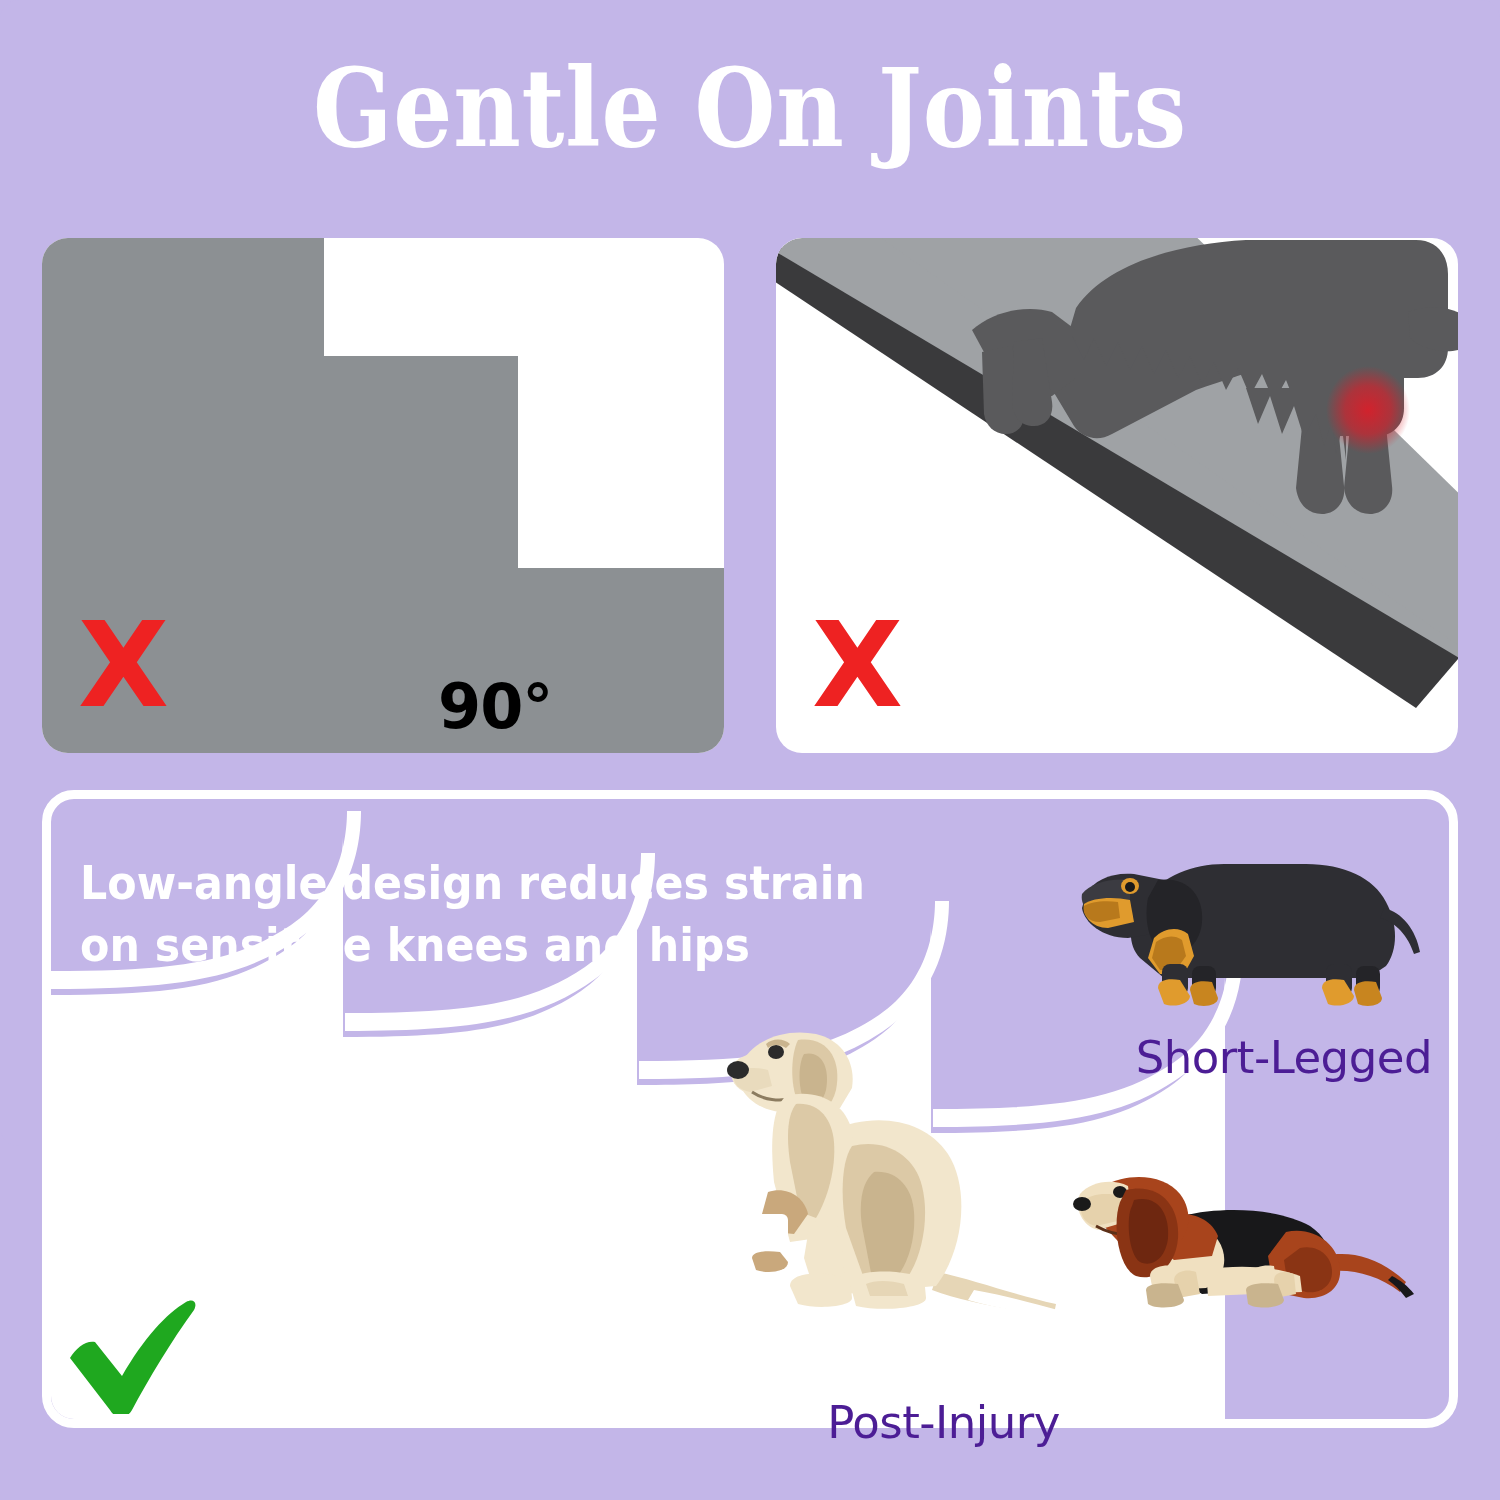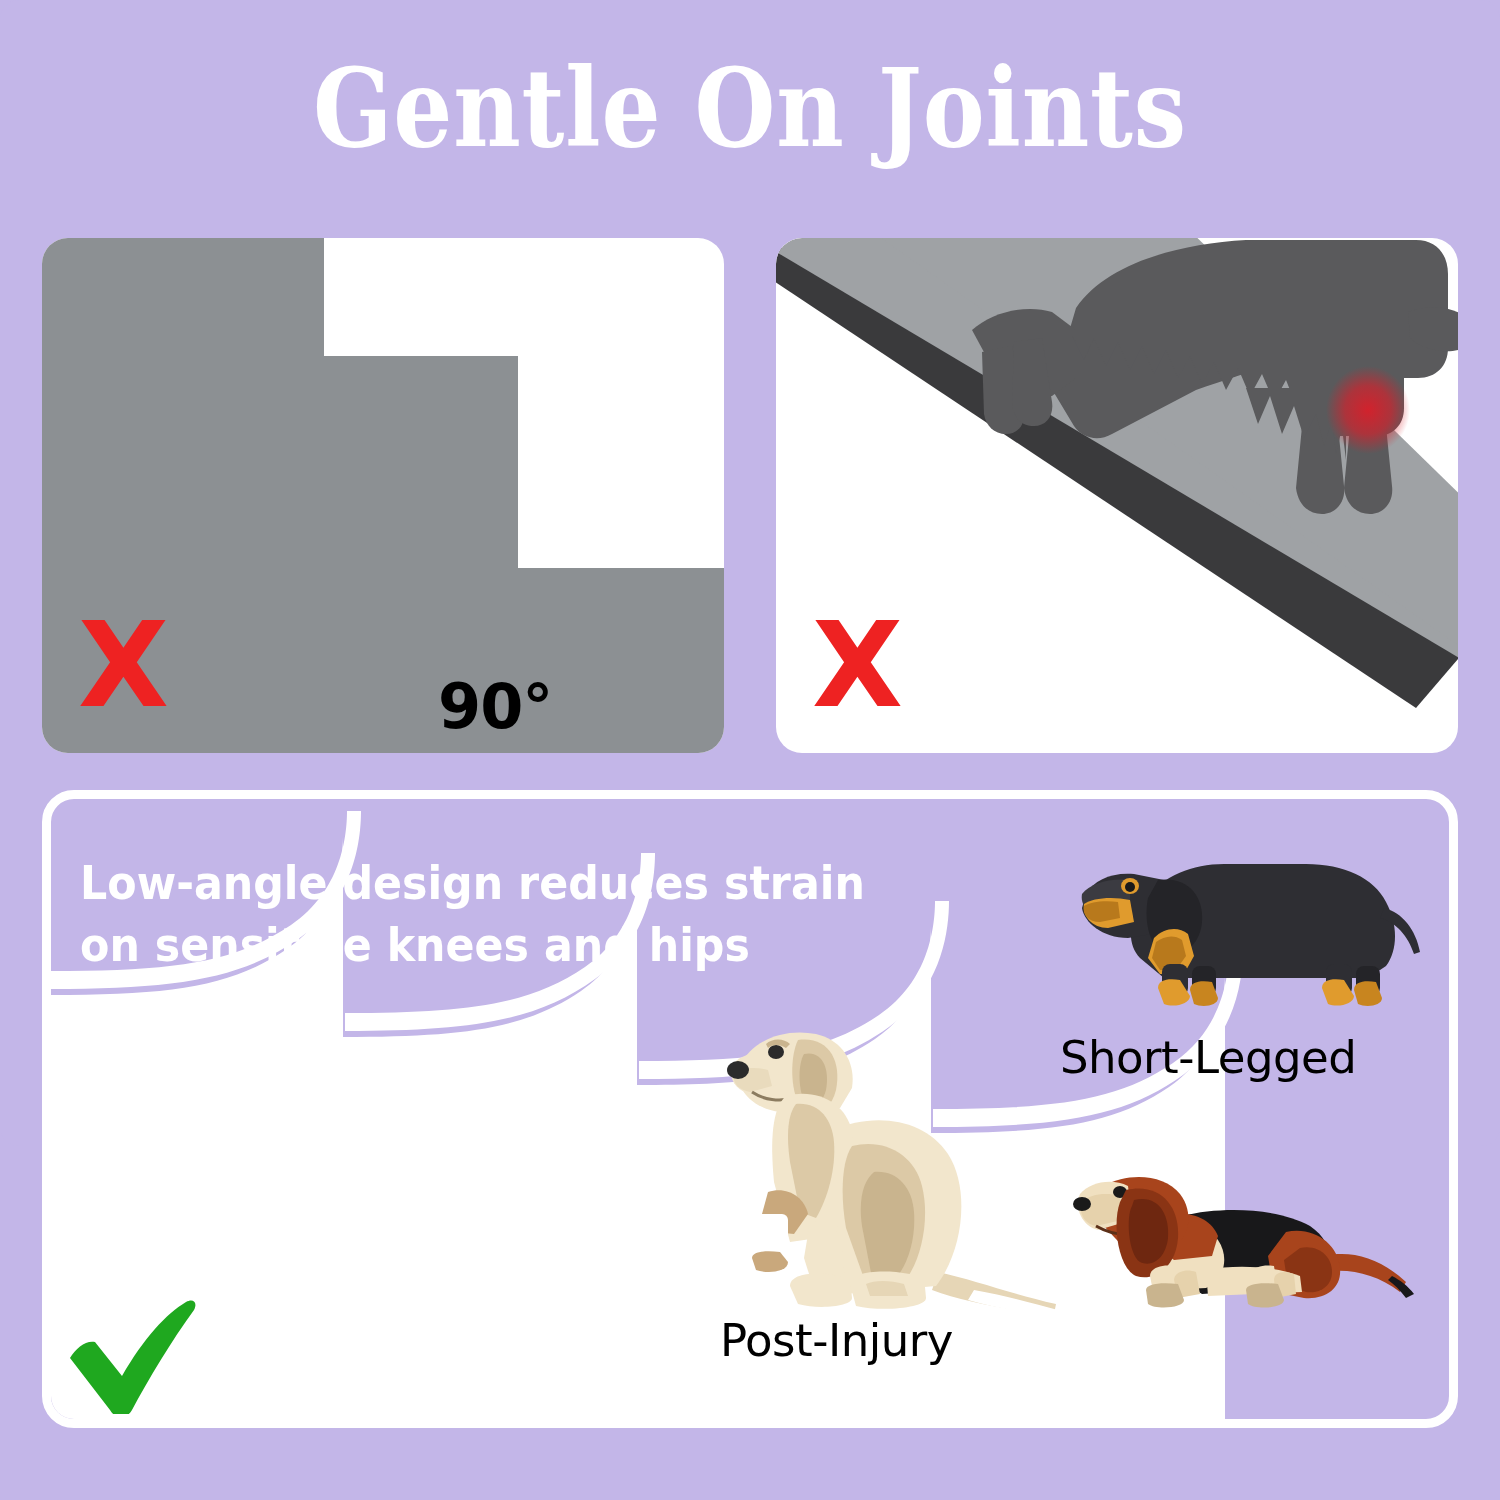--- a/index.html
+++ b/index.html
@@ -126,35 +126,35 @@
     line-height: 62px;
     transform: scaleX(0.91);
     transform-origin: 0 0;
   }
 
   .dog-slot {
     position: absolute;
   }
   .dog-caption {
     position: absolute;
-    text-align: left;
-    color: #000000;
+    text-align: right;
+    color: #4c1d95;
     font-family: "DejaVu Sans", "Liberation Sans", sans-serif;
     font-weight: 400;
     font-size: 45px;
     line-height: 50px;
     letter-spacing: -0.5px;
     white-space: nowrap;
   }
 
   .slot-dachshund { left: 1068px; top: 846px; width: 352px; height: 180px; }
   .cap-dachshund  { left: 1060px; top: 1033px; width: 372px; }
 
   .slot-lab { left: 724px; top: 1022px; width: 340px; height: 300px; }
-  .cap-lab  { left: 720px; top: 1316px; width: 340px; }
+  .cap-lab  { left: 720px; top: 1398px; width: 340px; }
 
   .slot-basset { left: 1062px; top: 1164px; width: 362px; height: 160px; }
   .cap-basset  { left: 1062px; top: 1330px; width: 362px; }
 </style>
 </head>
 <body>
 
 <div id="root">
 
   <div class="title">Gentle On Joints</div>

